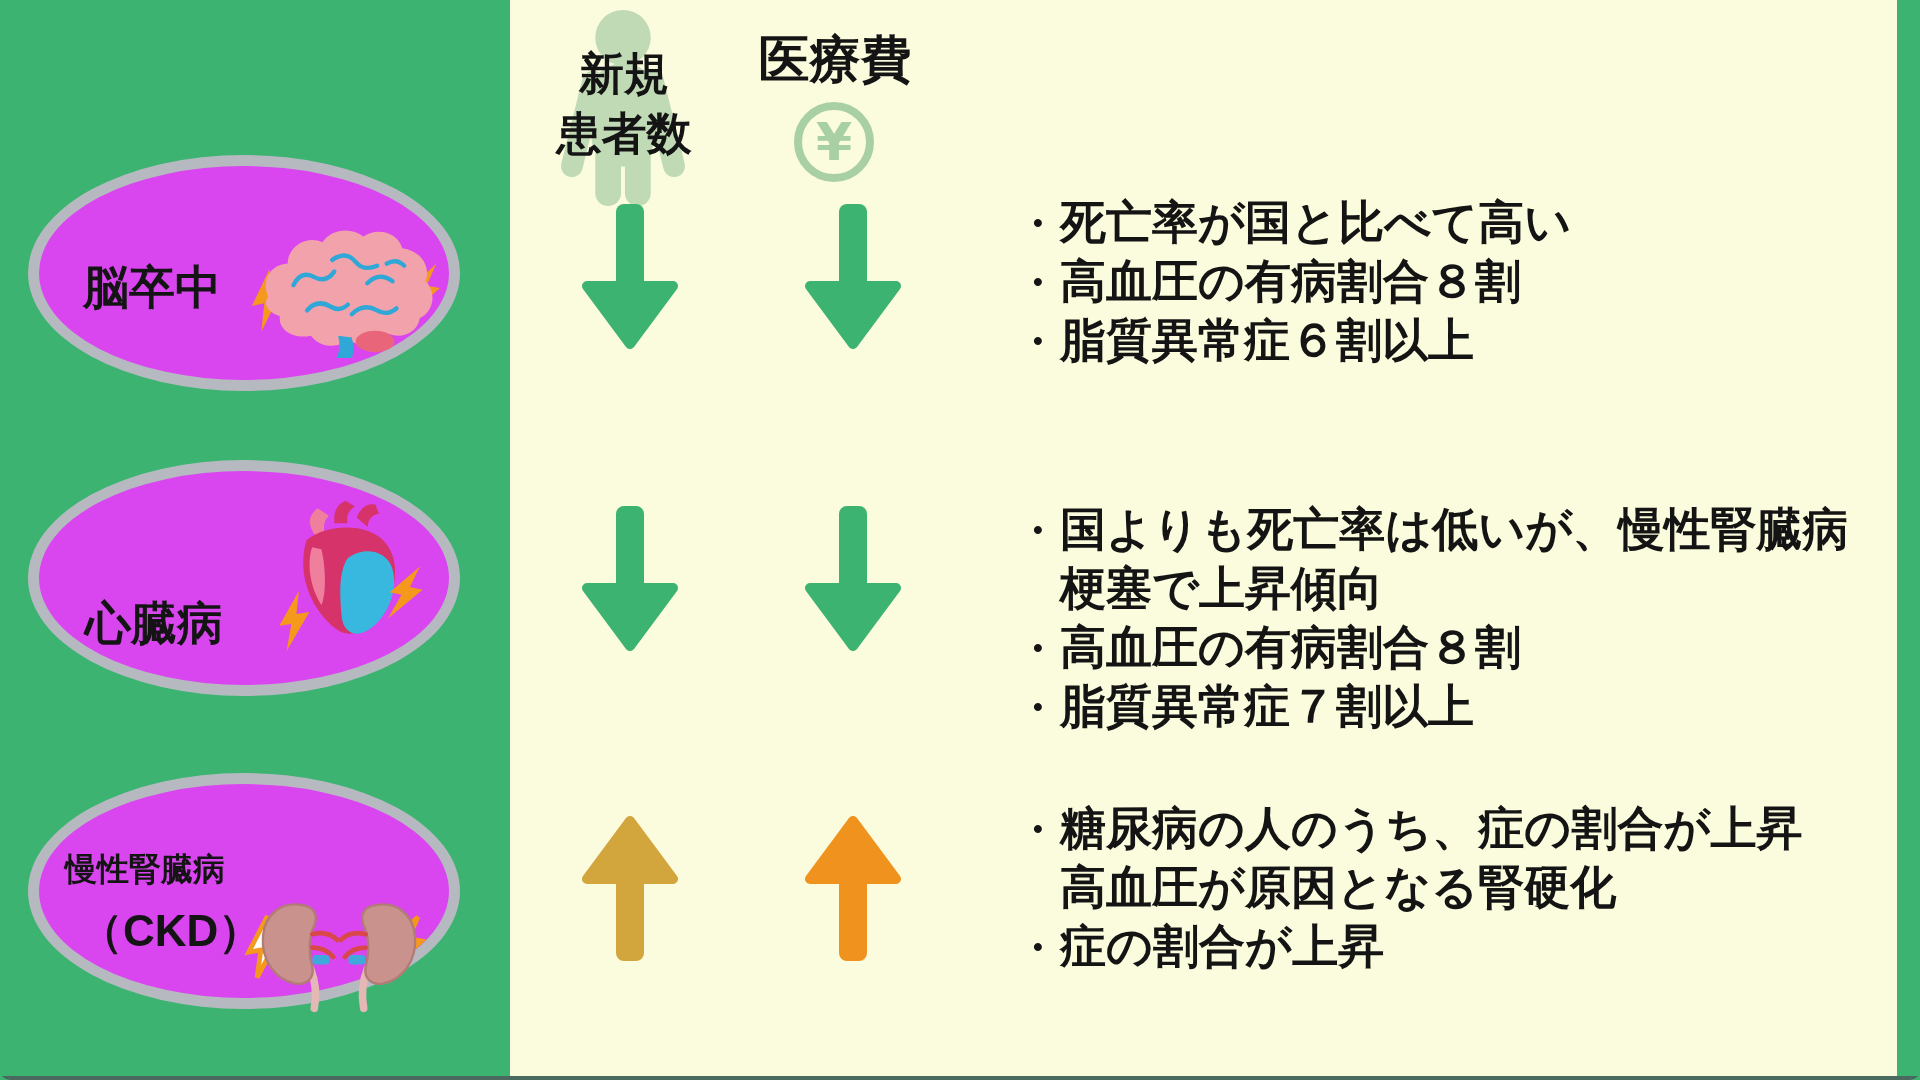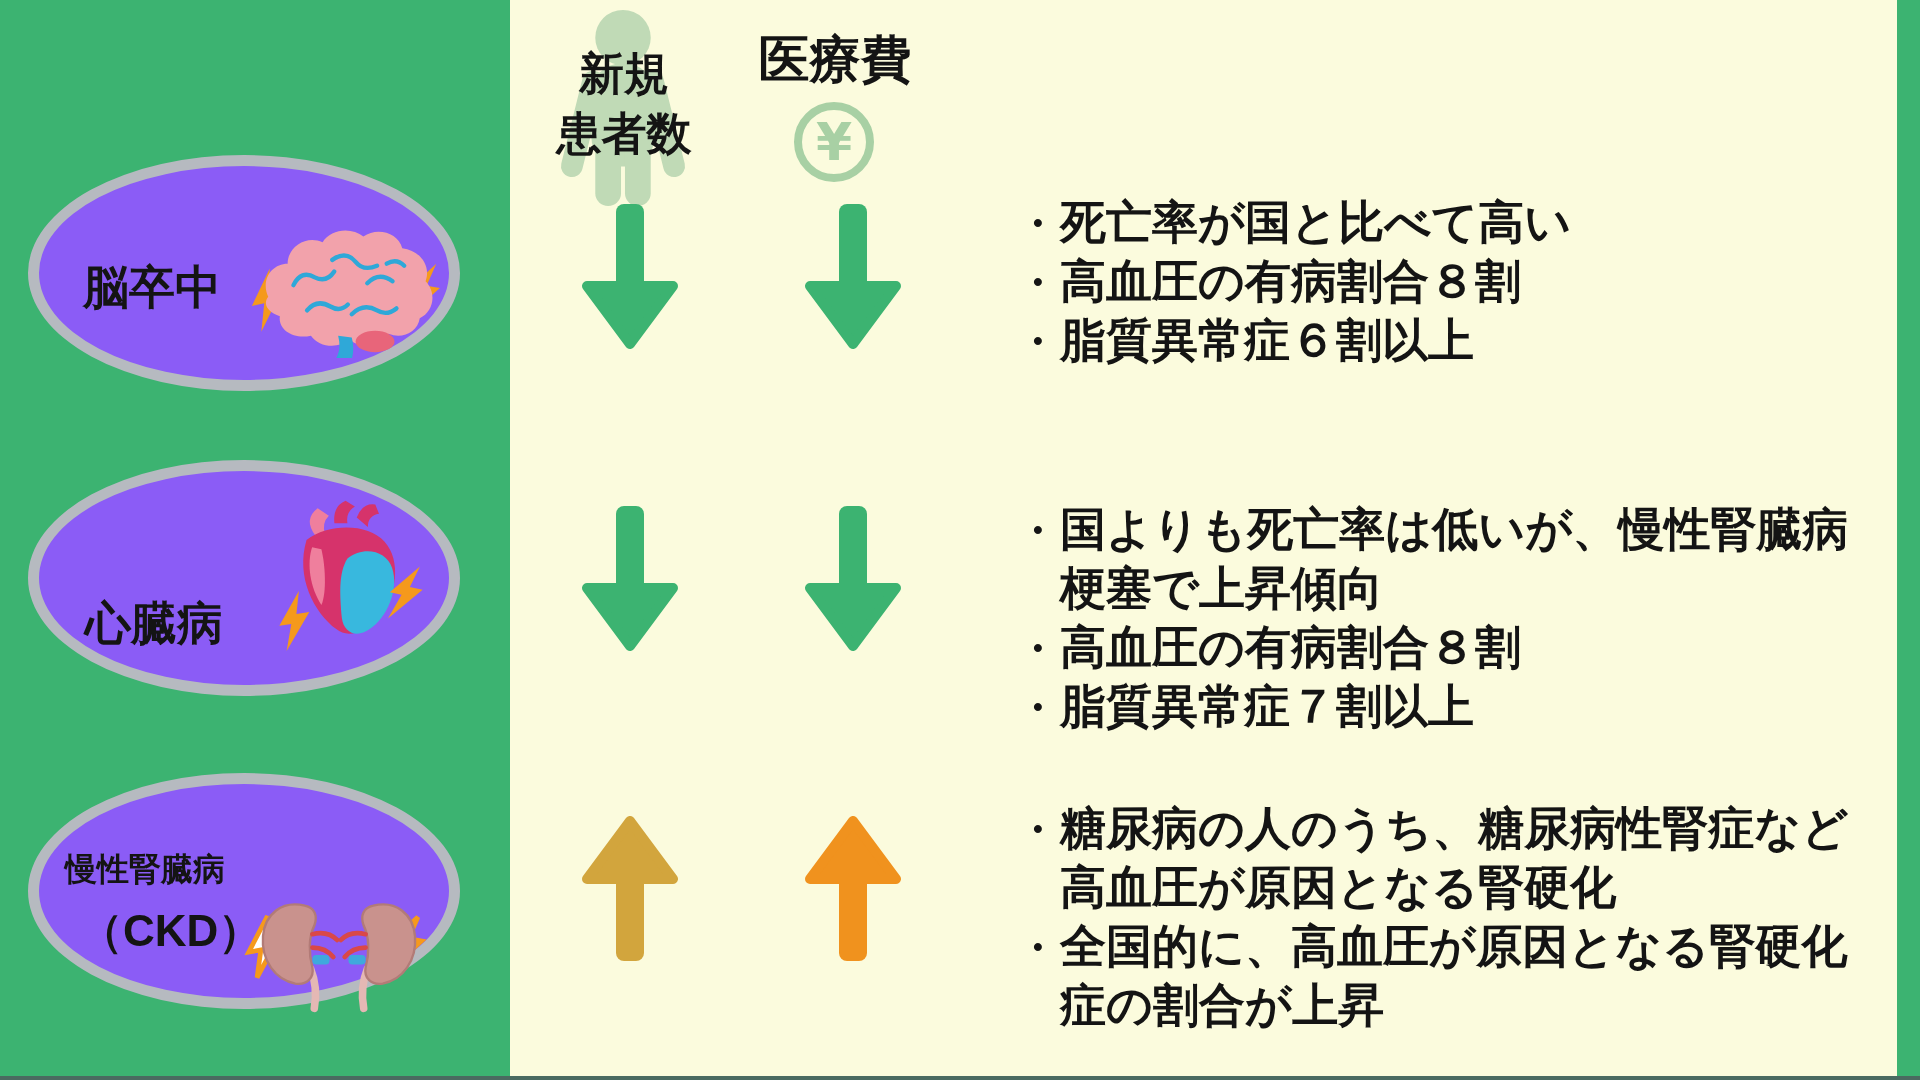--- a/index.html
+++ b/index.html
@@ -1,22 +1,22 @@
 <!DOCTYPE html>
 <html><head>
 <meta charset="utf-8">
 <style>
   html,body{margin:0;padding:0;background:#3cb371;}
   .canvas{position:relative;width:1920px;height:1080px;background:#3cb371;overflow:hidden;
-          font-family:"Liberation Sans","DejaVu Sans",sans-serif;color:#141414;}
+          font-family:"Liberation Sans","DejaVu Sans",sans-serif;color:#141414;border-radius:10px;}
   .cream{position:absolute;left:510px;top:0;width:1387px;height:1076px;background:#fbfbdd;}
   .bottom-edge{position:absolute;left:0;top:1076px;width:1920px;height:4px;background:#4a6a60;}
 
   
-  .disease-card{position:absolute;left:28px;width:432px;height:236px;background:#8b5cf6;
+  .disease-card{position:absolute;left:28px;width:432px;height:236px;background:#d946ef;
                 border:11px solid #b6bac0;border-radius:50%;box-sizing:border-box;}
   .card-1{top:155px;} .card-2{top:460px;} .card-3{top:773px;}
   .disease-label{position:absolute;font-weight:700;font-size:46px;line-height:1.1;white-space:nowrap;}
   .card-1 .disease-label{left:44px;top:96px;}
   .card-2 .disease-label{left:46px;top:104px;margin-top:23px;}
   .disease-label-l1{position:absolute;left:26px;top:64px;font-weight:700;font-size:32px;white-space:nowrap;}
   .disease-label-l2{position:absolute;left:40px;top:118px;font-weight:700;font-size:44px;white-space:nowrap;}
   .card-icon{position:absolute;}
   .brain-pos{right:4px;top:54px;width:204px;height:138px;}
   .heart-pos{right:20px;top:28px;width:152px;height:158px;}
@@ -208,25 +208,24 @@
       <div class="btxt">
           <span class="bline">脂質異常症７割以上</span>
         </div>
     </div>
   </div>
 
   <div class="bullets b3">
     <div class="bullet">
       <span class="dot">•</span>
       <div class="btxt">
-        <span class="bline">糖尿病の人のうち、糖尿病性腎症など</span>
+        <span class="bline">糖尿病の人のうち、症の割合が上昇</span>
         <span class="bline">高血圧が原因となる腎硬化</span>
       </div>
     </div>
     <div class="bullet">
       <span class="dot">•</span>
       <div class="btxt">
-        <span class="bline">全国的に、高血圧が原因となる腎硬化</span>
         <span class="bline">症の割合が上昇</span>
       </div>
     </div>
   </div>
 </div>
 
 </body></html>

